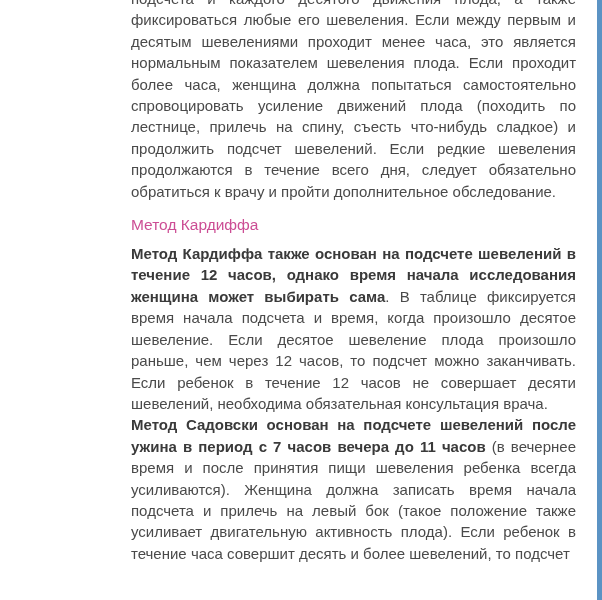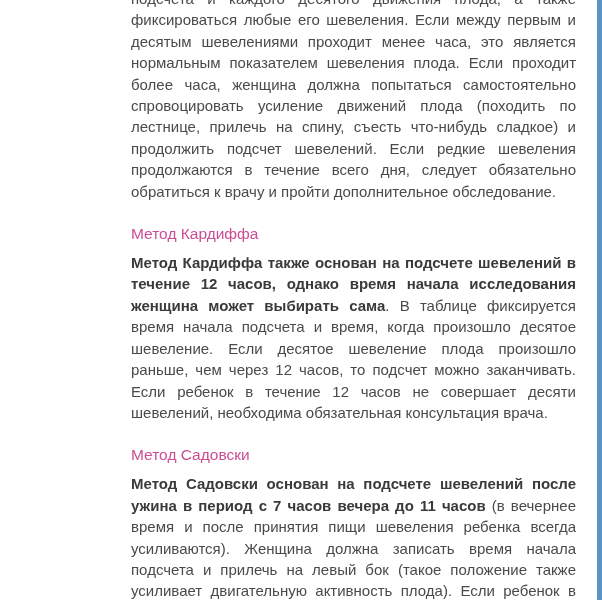--- a/index.html
+++ b/index.html
@@ -30,21 +30,21 @@
       width: 445px;
       color: #4a4a4a;
       font-size: 15px;
       line-height: 21.4px;
     }
     .content p {
       margin: 0;
       text-align: justify;
     }
     .content h3 {
-      margin: 21px 0 8px 0;
+      margin: 12px 0 8px 0;
       font-size: 15.5px;
       font-weight: normal;
       color: #cc4d94;
       line-height: 21px;
     }
     .content strong {
       font-weight: bold;
       color: #3a3a3a;
     }
     .p1 { margin-bottom: 0; }
@@ -60,18 +60,17 @@
 </head>
 <body>
 
 <div class="page">
   <div class="content">
     <p class="p1">подсчета и каждого десятого движения плода, а также фиксироваться любые его шевеления. Если между первым и десятым шевелениями проходит менее часа, это является нормальным показателем шевеления плода. Если проходит более часа, женщина должна попытаться самостоятельно спровоцировать усиление движений плода (походить по лестнице, прилечь на спину, съесть что-нибудь сладкое) и продолжить подсчет шевелений. Если редкие шевеления продолжаются в течение всего дня, следует обязательно обратиться к врачу и пройти дополнительное обследование.</p>
 
     <h3>Метод Кардиффа</h3>
     <p><strong>Метод Кардиффа также основан на подсчете шевелений в течение 12 часов, однако время начала исследования женщина может выбирать сама</strong><span>. В таблице  фиксируется время начала подсчета и время, когда произошло десятое шевеление. Если десятое шевеление плода произошло раньше, чем через 12 часов, то подсчет можно заканчивать. Если ребенок в течение 12 часов не совершает десяти шевелений, необходима обязательная консультация врача.</span></p>
 
-    <h3>Метод Садовски</h3>
     <p><strong>Метод Садовски основан на подсчете шевелений после ужина в период с 7 часов вечера до 11 часов</strong><span> (в вечернее время и после принятия пищи шевеления ребенка всегда усиливаются). Женщина должна записать время начала подсчета и прилечь на левый бок (такое положение также усиливает двигательную активность плода). Если ребенок в течение часа совершит десять и более шевелений, то подсчет</span></p>
   </div>
 </div>
 
 <div class="scrollbar"></div>
 
 </body></html>

